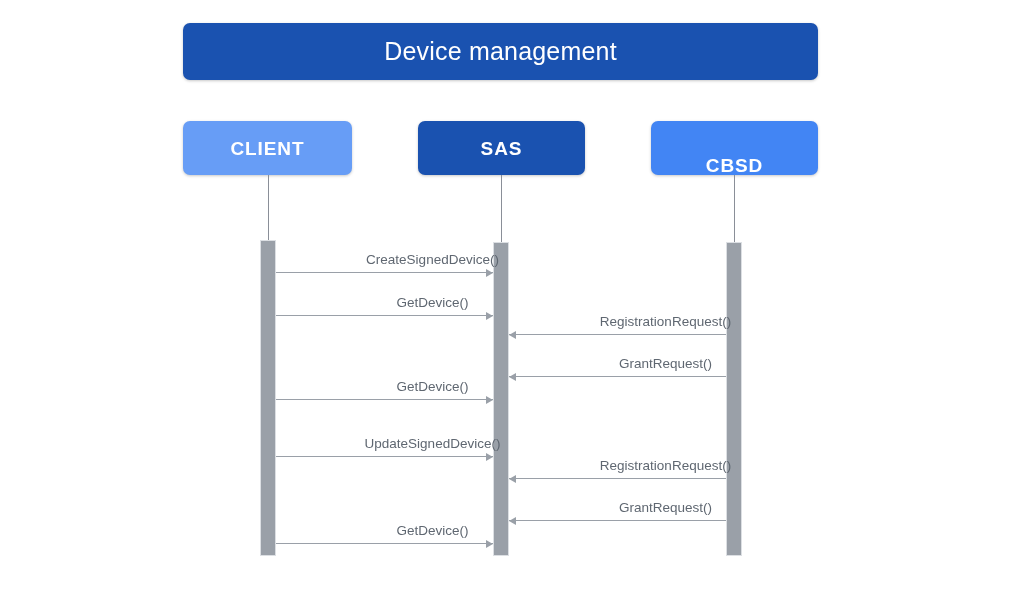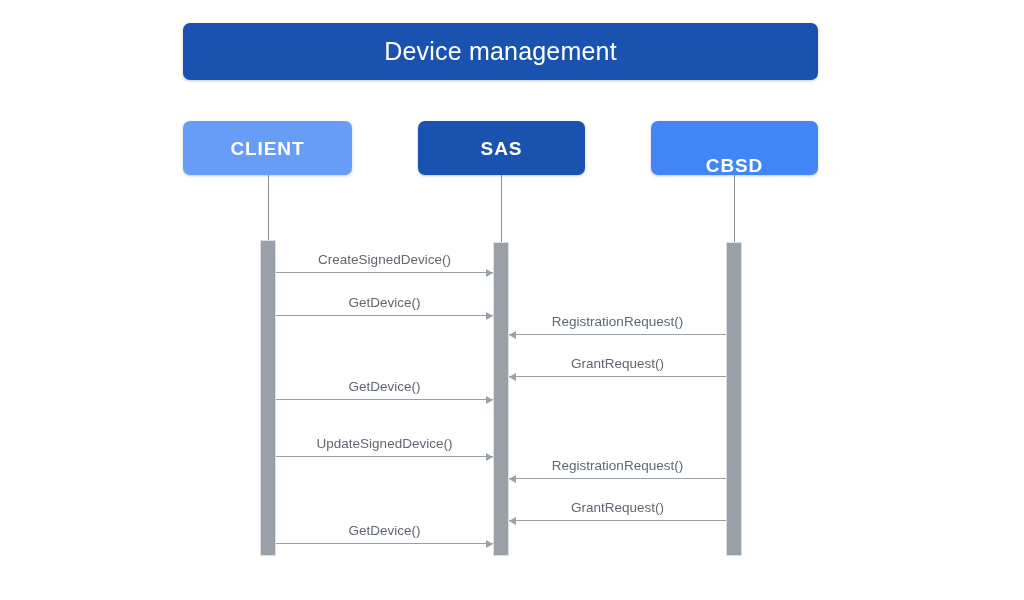--- a/index.html
+++ b/index.html
@@ -112,20 +112,21 @@
     position: absolute;
     left: 0;
     width: 100%;
     bottom: 6px;
     text-align: center;
     color: #5f6771;
     font-size: 13.5px;
     font-weight: 400;
     white-space: nowrap;
     line-height: 1;
+    padding-left: 48px;
   }
 </style>
 </head>
 <body>
 
 <div id="diagram-canvas">
 
   <div class="title-banner" id="title-banner" style="background: rgb(26, 82, 176);">
     <span class="title-text">Device management</span>
   </div>

